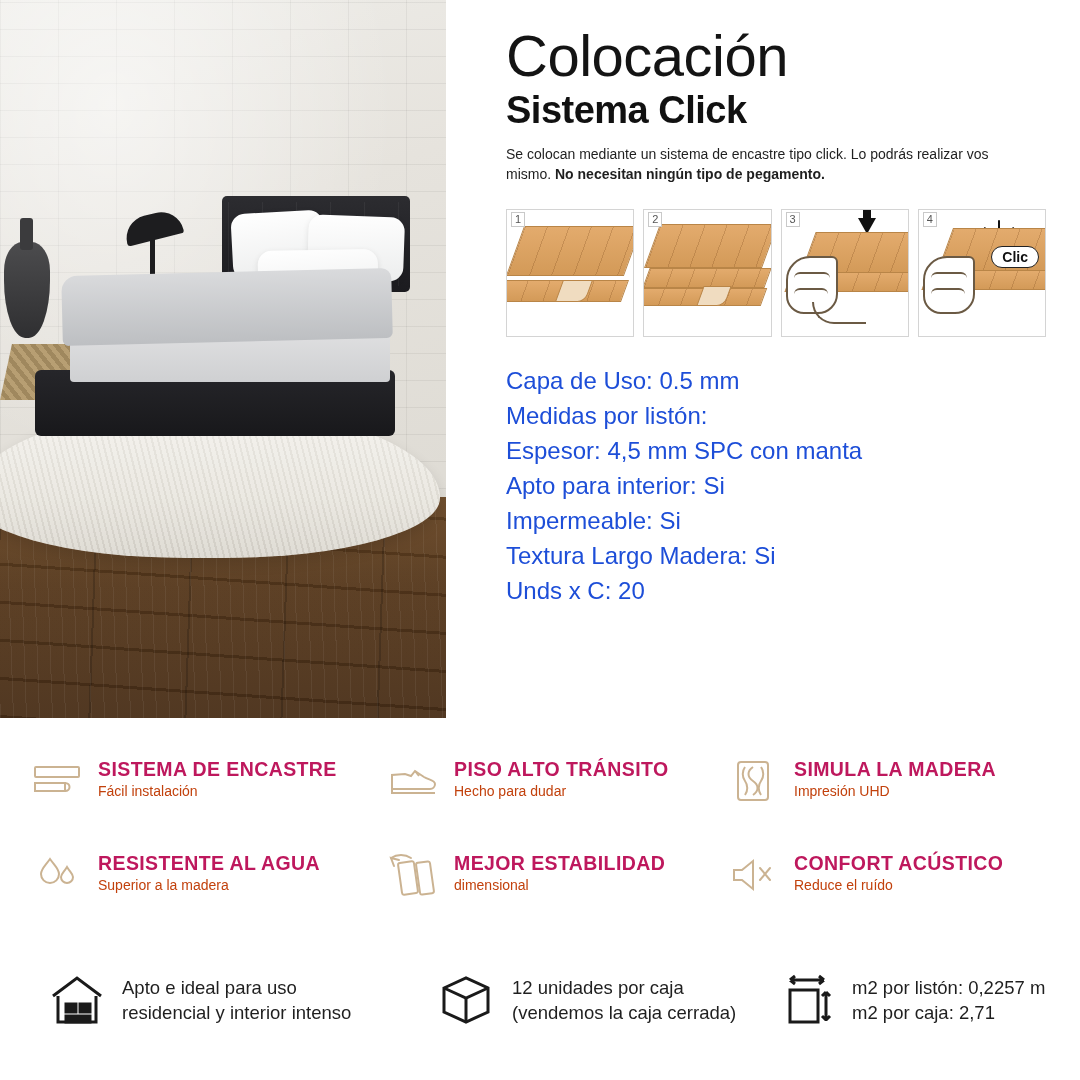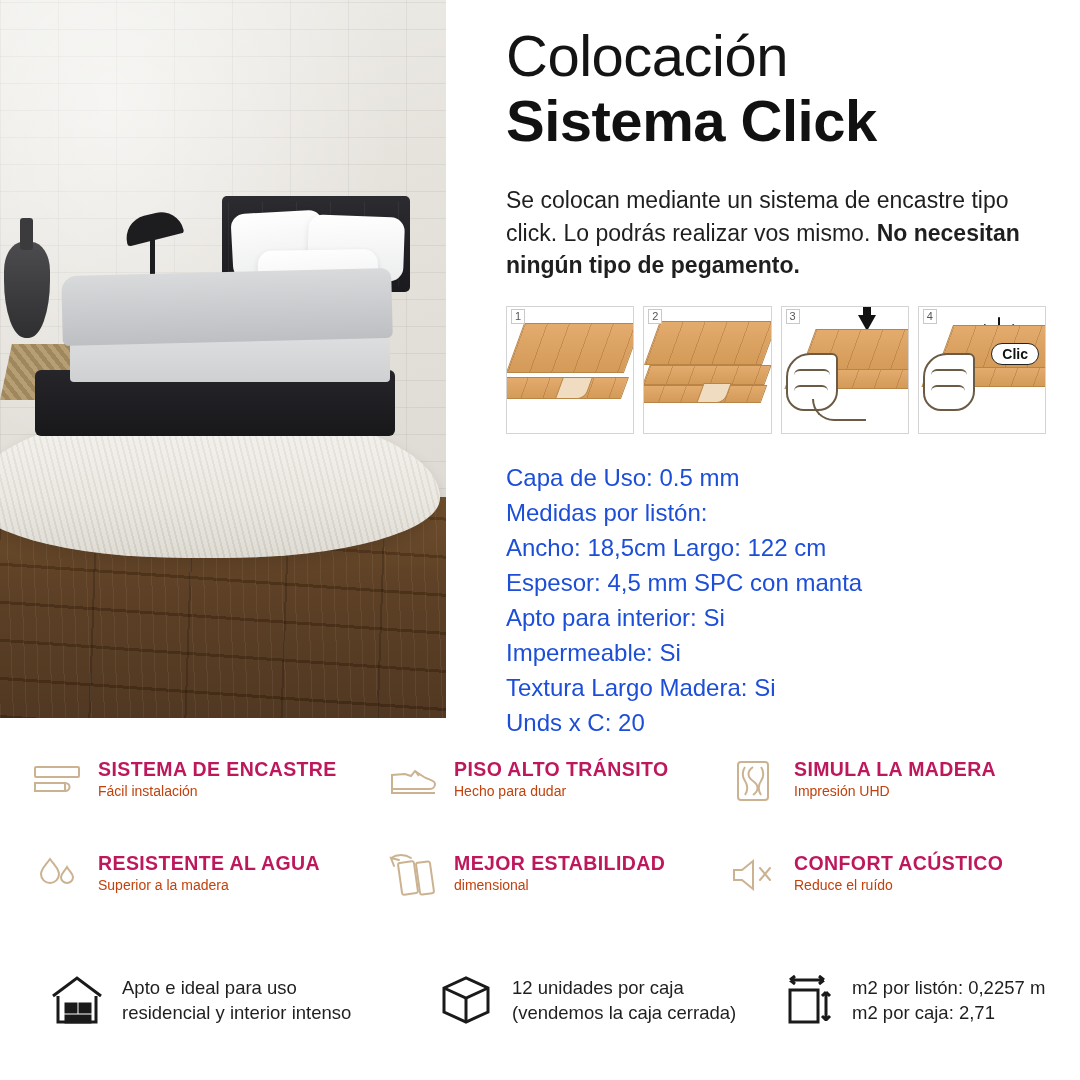--- a/index.html
+++ b/index.html
@@ -130,27 +130,27 @@
   }
 
   
   .right { position: relative; width: 634px; padding: 26px 34px 0 60px; }
 
   .title-line1 {
     font-size: 58px; font-weight: 400; line-height: 1.02; letter-spacing: -0.5px;
     color: #141414;
   }
   .title-line2 {
-    font-size: 58px; font-weight: 700; line-height: 1.05; letter-spacing: -0.5px;
+    font-size: 38px; font-weight: 700; line-height: 1.05; letter-spacing: -0.5px;
     color: #111111; margin-top: 6px;
   }
 
   .intro {
-    margin-top: 32px;
-    font-size: 23px; line-height: 1.42; color: #1f1f1f; max-width: 530px;
+    margin-top: 14px;
+    font-size: 14px; line-height: 1.42; color: #1f1f1f; max-width: 530px;
   }
   .intro b { font-weight: 700; }
 
   
   .steps { display: flex; gap: 9px; margin-top: 24px; }
   .step {
     position: relative;
     width: 133px; height: 128px;
     border: 1px solid #d4d4d4;
     background: #ffffff;
@@ -340,21 +340,20 @@
           <div class="plank s4-p2"></div>
           <div class="hand"></div>
           <div class="clic-bubble">Clic</div>
         </div>
 
       </div>
 
       <div class="specs">
         <div class="spec">Capa de Uso: 0.5 mm</div>
         <div class="spec">Medidas por listón:</div>
-        <div class="spec">Ancho: 18,5cm Largo: 122 cm</div>
         <div class="spec">Espesor: 4,5 mm SPC con manta</div>
         <div class="spec">Apto para interior: Si</div>
         <div class="spec">Impermeable: Si</div>
         <div class="spec">Textura Largo Madera: Si</div>
         <div class="spec">Unds x C: 20</div>
       </div>
 
     </div>
   </div>
 

